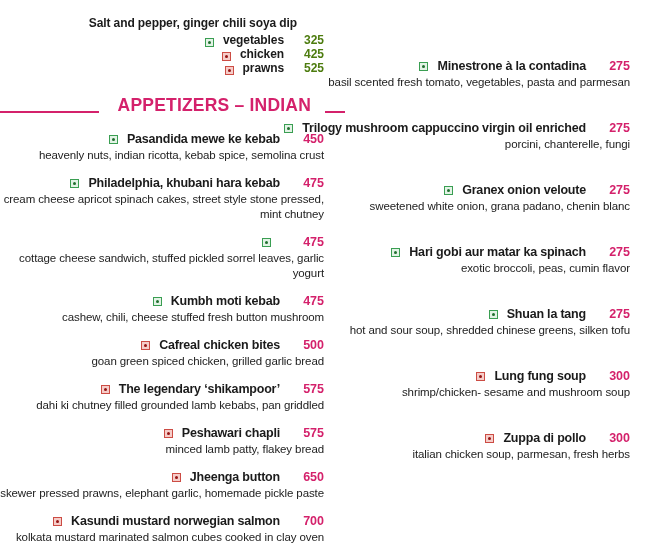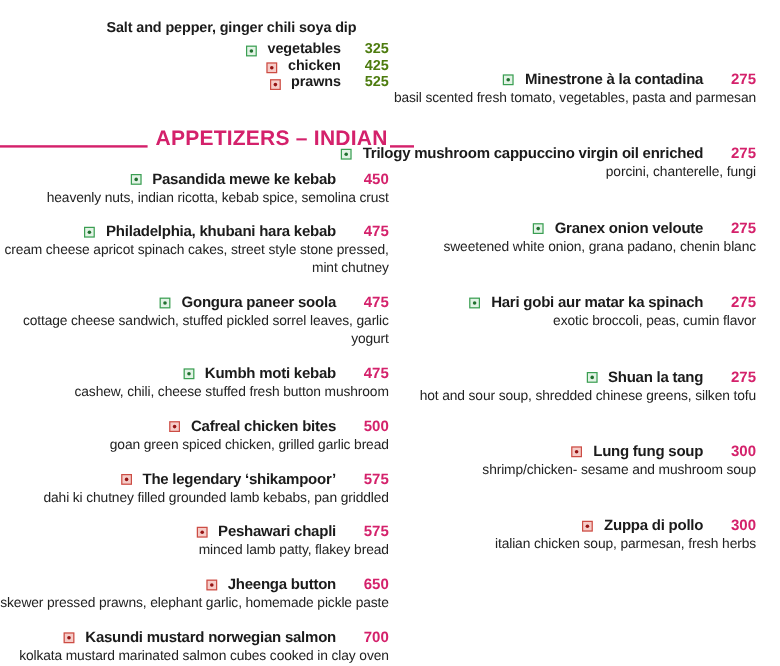--- a/index.html
+++ b/index.html
@@ -21,21 +21,21 @@
     display: flex; align-items: flex-end;
     color: #d4216b;
   }
   .section-header .title {
     font-size: 17.5px; font-weight: bold; line-height: 20px;
     margin: 0 2px 0 7px; letter-spacing: 0.2px; white-space: nowrap;
   }
   .rule { border-bottom: 2px solid #d4216b; margin-bottom: 2px; }
   .rule.lead { flex: 1 1 auto; }
   .rule.tail { flex: 0 0 20px; }
-  .col-left  .section-header { margin-top: 30px; margin-right: -21px; }
+  .col-left  .section-header { margin-top: 20px; margin-right: -21px; gap: 12px; }
   .col-right .section-header { margin-right: -20px; }
 
   
   .intro-title {
     text-align: right; font-weight: bold; font-size: 12px;
     line-height: 15px; padding-right: 27px; letter-spacing: -0.1px;
   }
   .intro-options { margin-top: 2px; }
   .option-row {
     display: flex; justify-content: flex-end; align-items: flex-end;
@@ -140,21 +140,20 @@
       <span class="item-name">Philadelphia, khubani hara kebab</span>
       <span class="item-price">475</span>
     </div>
     <div class="item-desc">cream cheese apricot spinach cakes, street style stone pressed, mint chutney</div>
   </div>
         <div class="menu-item">
     <div class="item-head">
       <span class="diet veg">
               <span class="dot"></span>
             </span>
-      <span class="item-name">Gongura paneer soola</span>
       <span class="item-price">475</span>
     </div>
     <div class="item-desc">cottage cheese sandwich, stuffed pickled sorrel leaves, garlic yogurt</div>
   </div>
         <div class="menu-item">
     <div class="item-head">
       <span class="diet veg">
               <span class="dot"></span>
             </span>
       <span class="item-name">Kumbh moti kebab</span>

